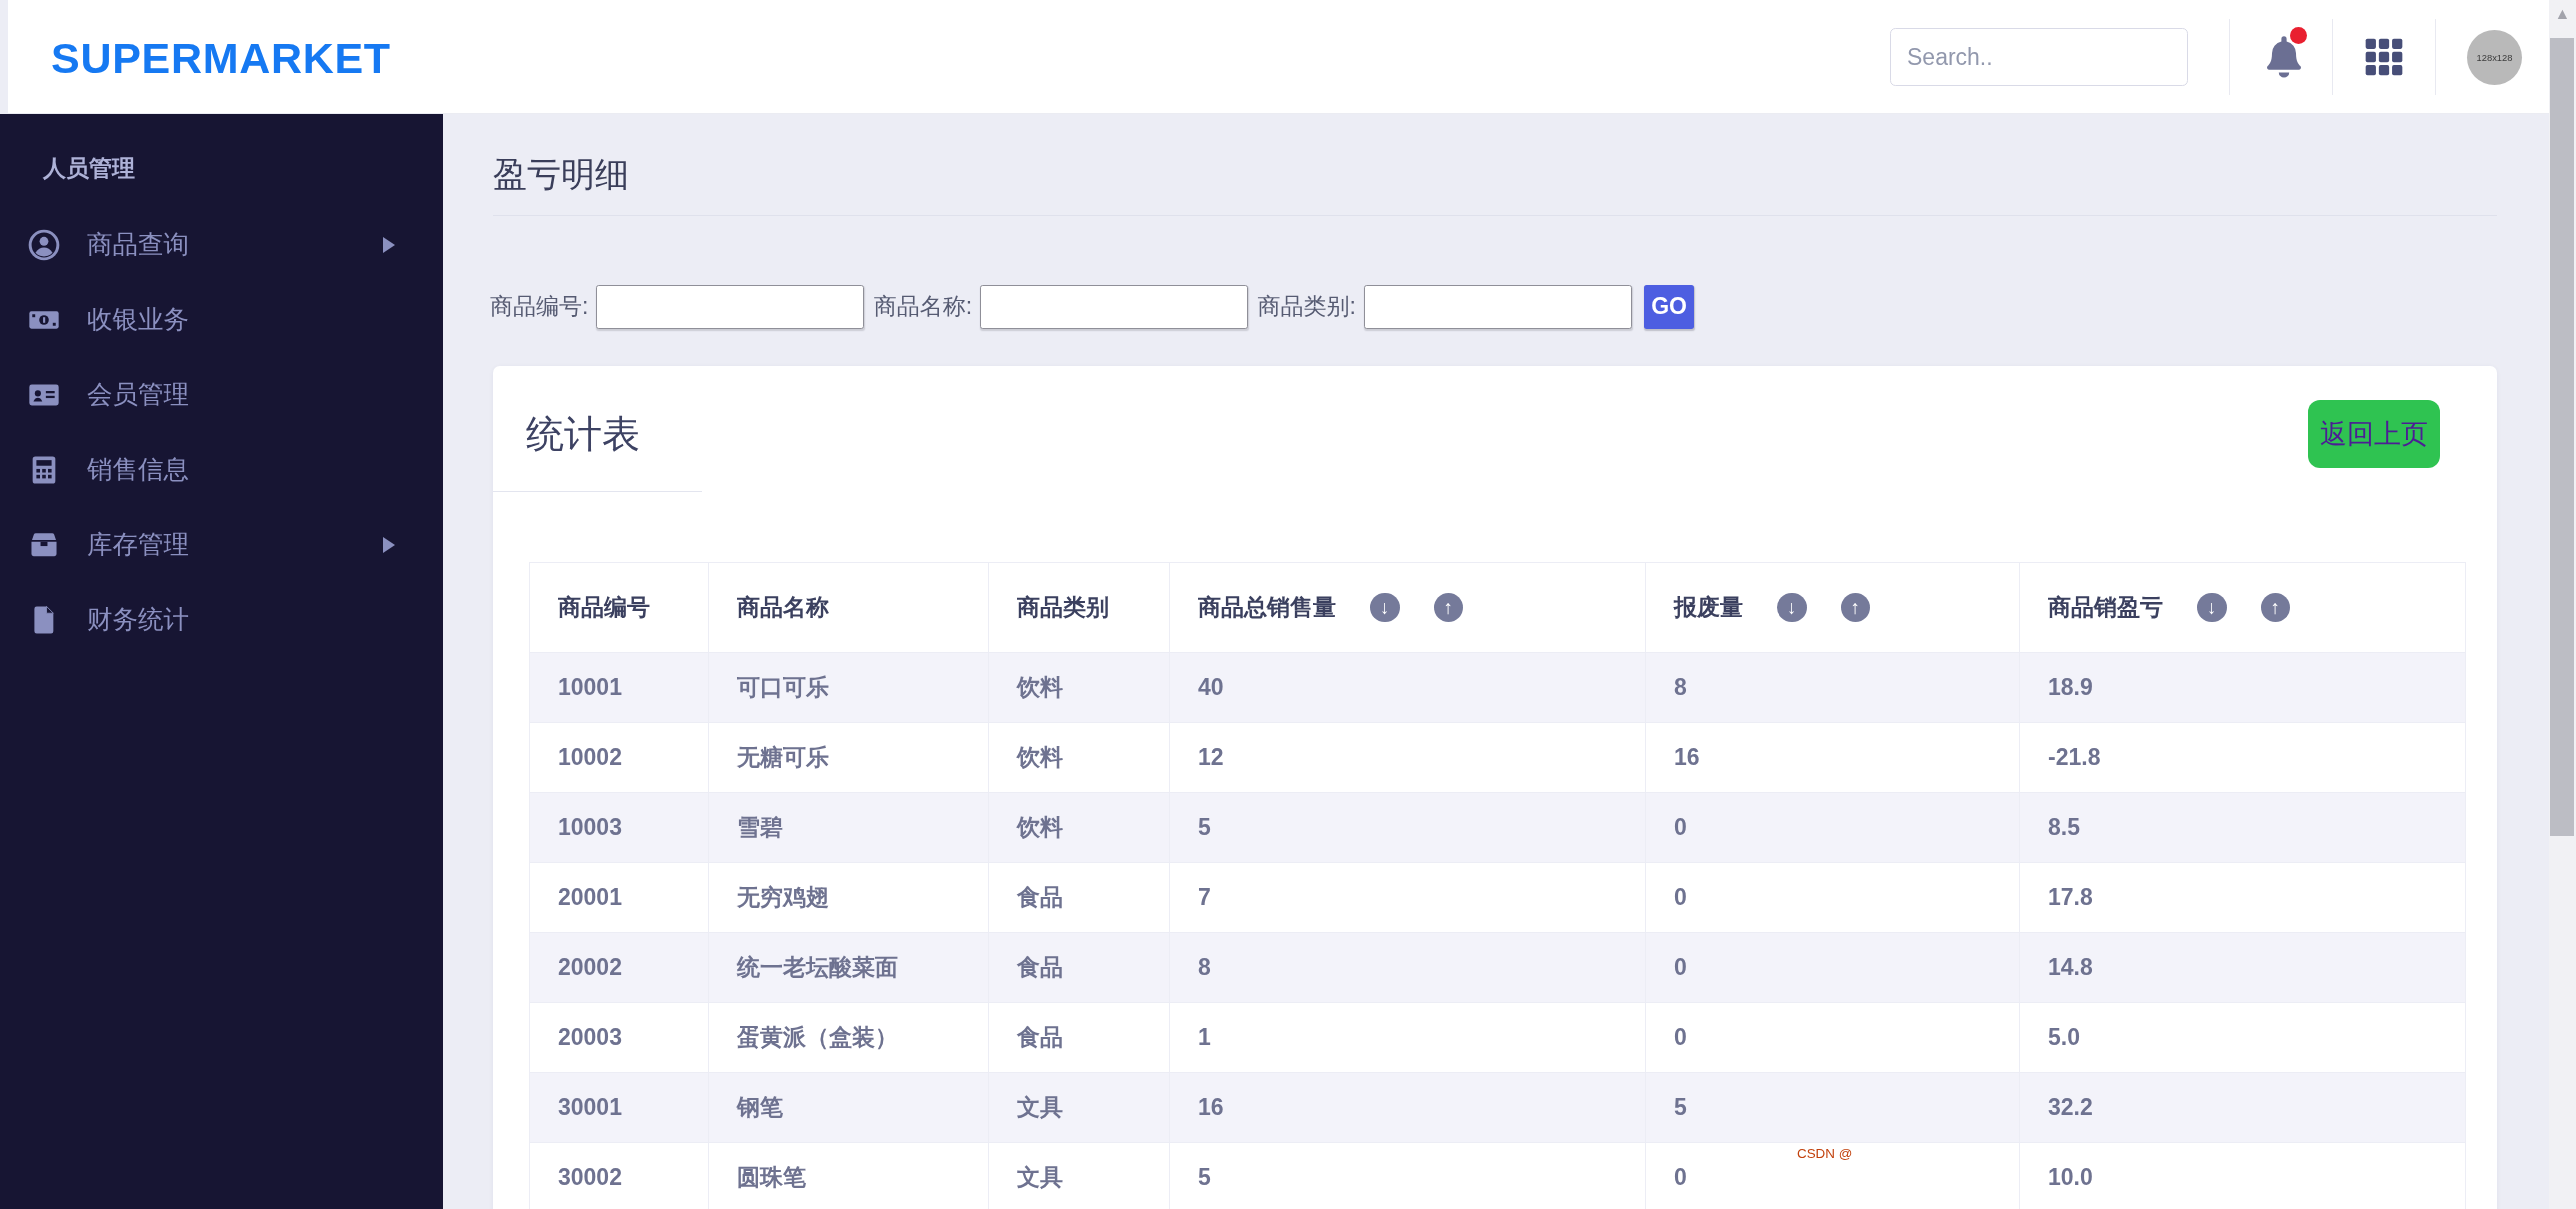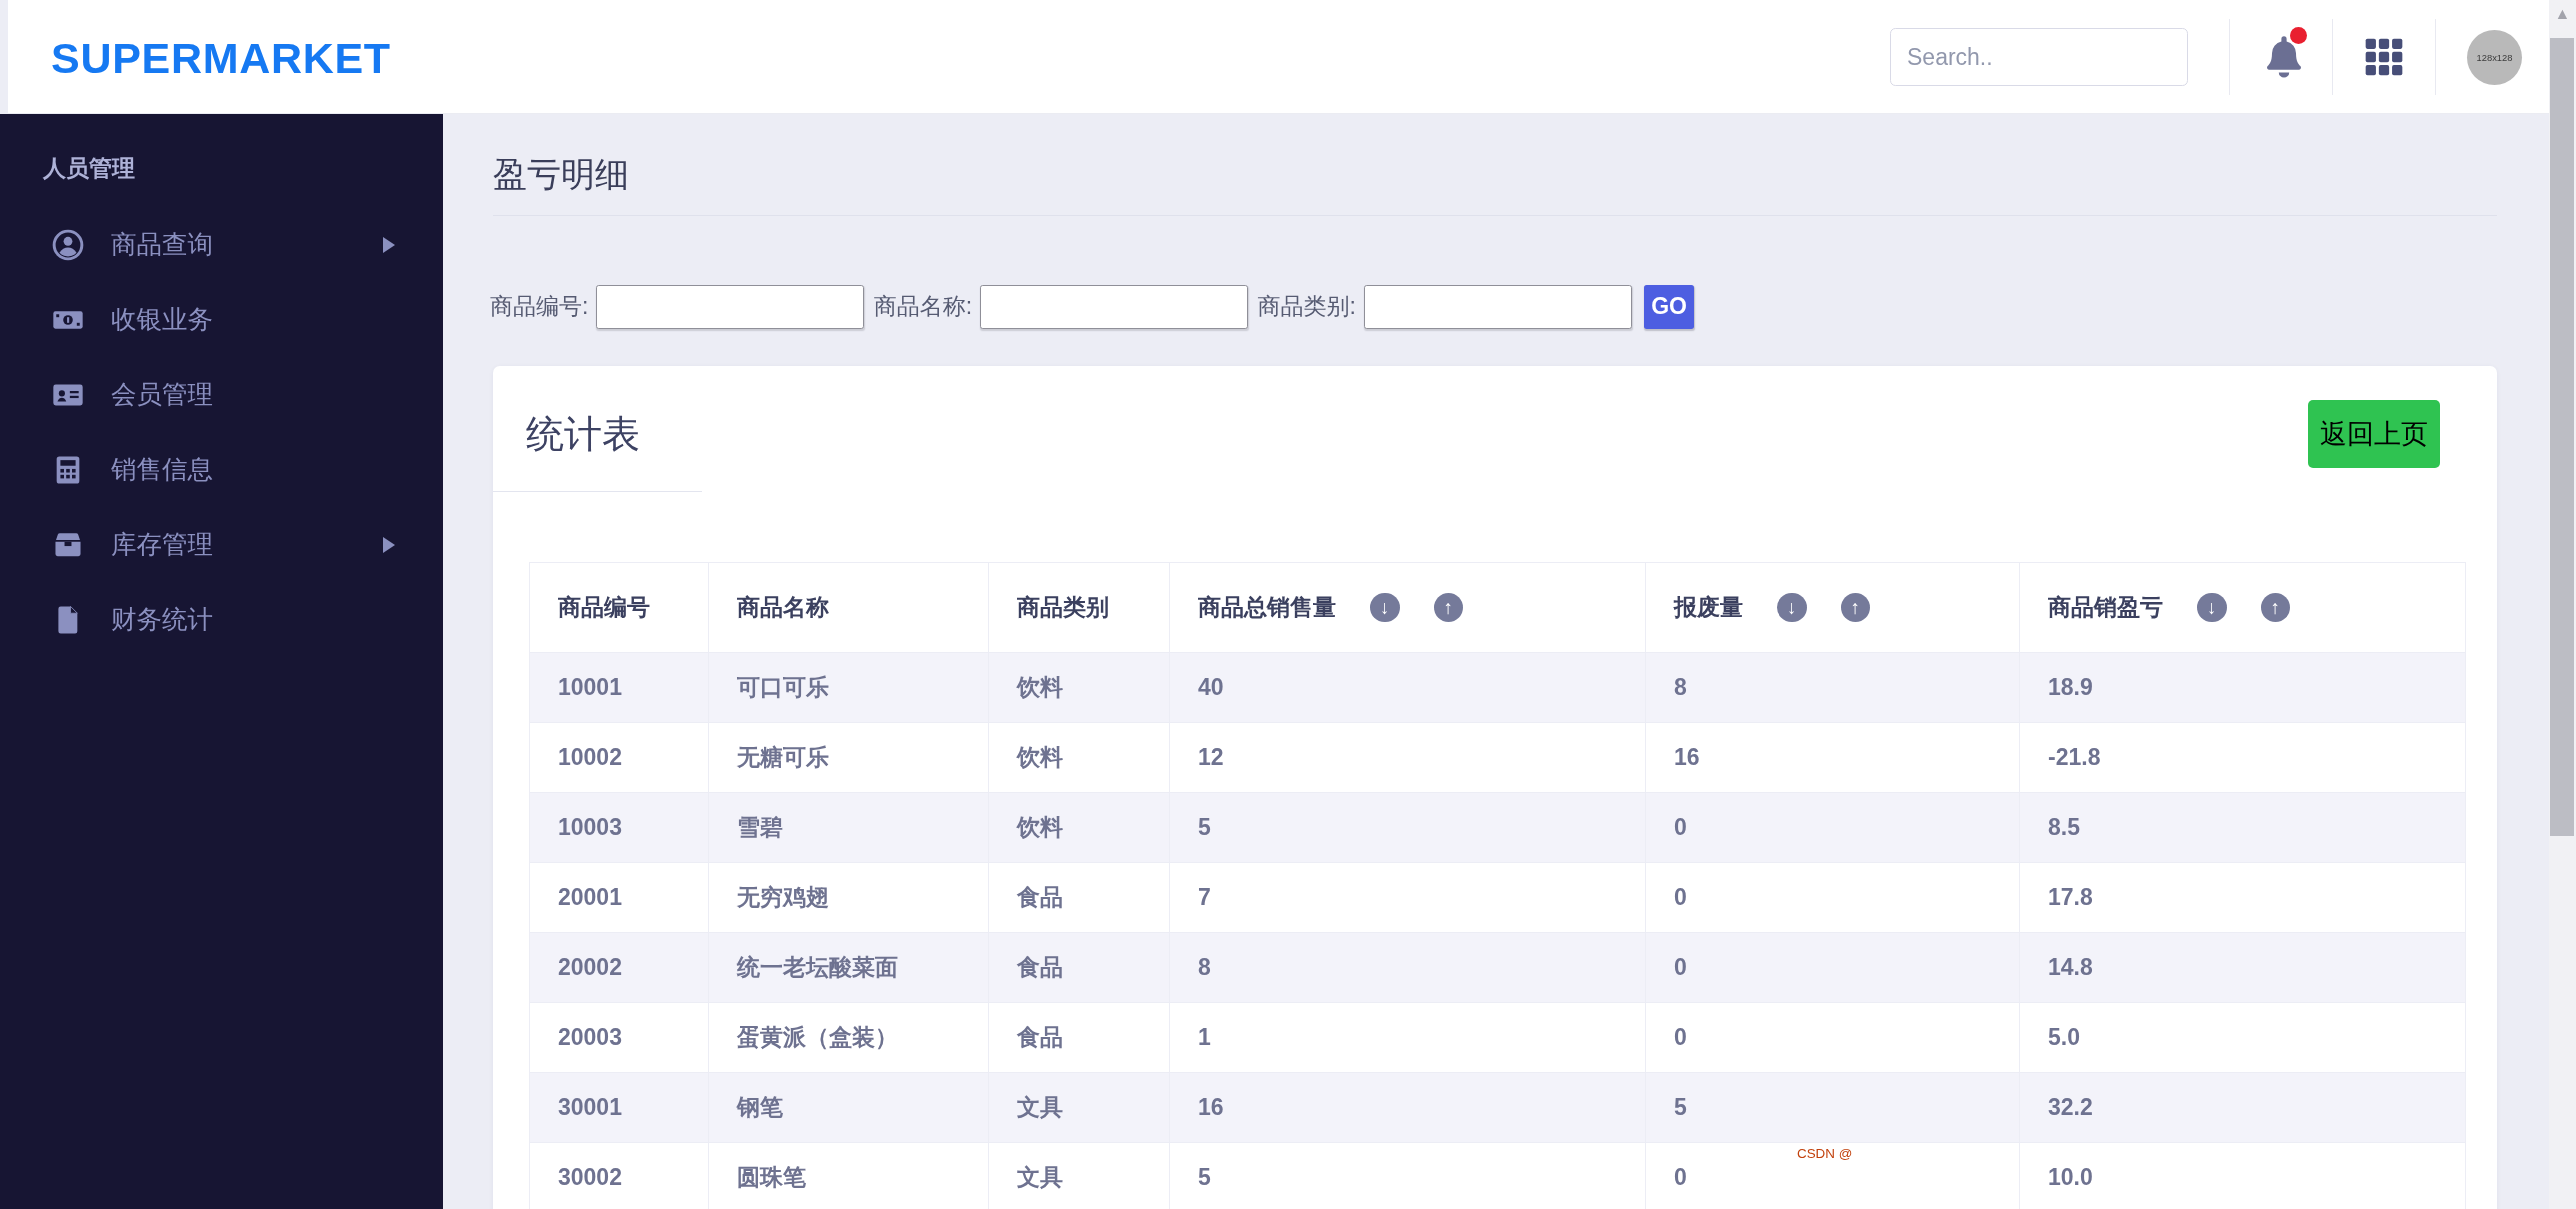--- a/index.html
+++ b/index.html
@@ -20,40 +20,40 @@
 
   
   .scrollbar { position:absolute; right:0; top:0; width:27px; height:1210px; background:#f1f1f4; z-index:9; }
   .scroll-arrow { position:absolute; top:5.4px; left:0; width:27px; text-align:center; font-size:16px; color:#a2a3ab; cursor:pointer; }
   .scroll-thumb { position:absolute; top:38px; left:1.3px; width:24px; height:798px; background:#bcbdc4; cursor:grab; }
 
   
   .sidebar { position:absolute; left:0; top:114px; width:443px; height:1095px; background:#171533; z-index:4; }
   .sidebar-title { position:absolute; left:43px; top:39px; font-size:23px; font-weight:700; color:#aeb2d8; }
   .side-nav { position:absolute; left:0; top:93px; width:443px; }
-  .side-item { position:relative; height:75px; display:flex; align-items:center; padding-left:52px; cursor:pointer; color:#8b90c0; }
+  .side-item { position:relative; height:75px; display:flex; align-items:center; padding-left:28px; cursor:pointer; color:#8b90c0; }
   .side-item .icon { width:32px; height:32px; flex:0 0 32px; display:flex; align-items:center; }
   .side-item .icon svg { width:32px; height:32px; }
   .side-item .lbl { margin-left:27px; font-size:25.5px; }
   .side-item .caret { position:absolute; right:48px; top:50%; transform:translateY(-50%); width:0; height:0; border-left:12px solid #8b90c0; border-top:8px solid transparent; border-bottom:8px solid transparent; }
 
   
   .main { position:absolute; left:443px; top:114px; width:2111px; height:1095px; background:#ecedf5; overflow:hidden; }
   .page-title { position:absolute; left:50px; top:38px; font-size:34px; font-weight:500; color:#3a3e5a; }
   .title-divider { position:absolute; left:50px; top:101px; width:2004px; height:1.3px; background:#dfe1ec; }
 
   .filter-row { position:absolute; left:47px; top:169px; height:47px; display:flex; align-items:center; }
   .filter-label { font-size:23px; color:#565b72; margin-right:8px; white-space:nowrap; }
   .filter-input { width:268px; height:44px; border:1.3px solid #8f8f98; border-radius:2.7px; background:#fff; margin-right:9.4px; font-size:21.5px; color:#3a3e5a; padding:0 10.7px; outline:none; box-shadow:0.7px 1.3px 1.3px rgba(60,60,70,.18); }
   .go-btn { width:50px; height:44px; margin-left:2.7px; background:#4d5ee1; color:#fff; font-size:23px; font-weight:700; border:none; border-radius:2.7px; cursor:pointer; box-shadow:0.7px 1.3px 1.3px rgba(60,60,70,.25); }
 
   .card { position:absolute; left:50px; top:252px; width:2004px; height:899px; background:#ffffff; border-radius:6.7px; box-shadow:0 1.3px 5.4px rgba(40,40,80,.06); }
   .card-title { position:absolute; left:33px; top:43px; font-size:38px; font-weight:500; color:#3d4263; }
   .card-title-underline { position:absolute; left:0; top:125px; width:209px; height:1.3px; background:#e3e5ef; }
-  .back-btn { position:absolute; right:57px; top:34px; width:132px; height:68px; background:#2fc351; color:#000000; font-size:27px; border:none; border-radius:5px; cursor:pointer; }
+  .back-btn { position:absolute; right:57px; top:34px; width:132px; height:68px; background:#2fc351; color:#4c1d95; font-size:27px; border:none; border-radius:12px; cursor:pointer; }
 
   table.stats { position:absolute; left:36px; top:196px; width:1936px; border-collapse:collapse; table-layout:fixed; }
   table.stats th, table.stats td { border:0.7px solid #ecedf5; text-align:left; padding-left:28px; }
   table.stats th { height:90px; font-size:23px; font-weight:600; color:#3b405f; background:#fff; }
   table.stats td { height:70px; font-size:23px; font-weight:700; color:#6e7290; }
   table.stats tbody tr:nth-child(odd) td { background:#f3f3fa; }
   .th-inner { display:flex; align-items:center; gap:34px; }
   .sort-btn { width:29.5px; height:29.5px; border-radius:50%; background:#757a9a; color:#fff; font-size:19px; line-height:29.5px; display:inline-flex; align-items:center; justify-content:center; border:none; cursor:pointer; }
 
   .watermark { position:absolute; left:1354px; top:1032px; font-size:13.4px; color:#c2410c; }

